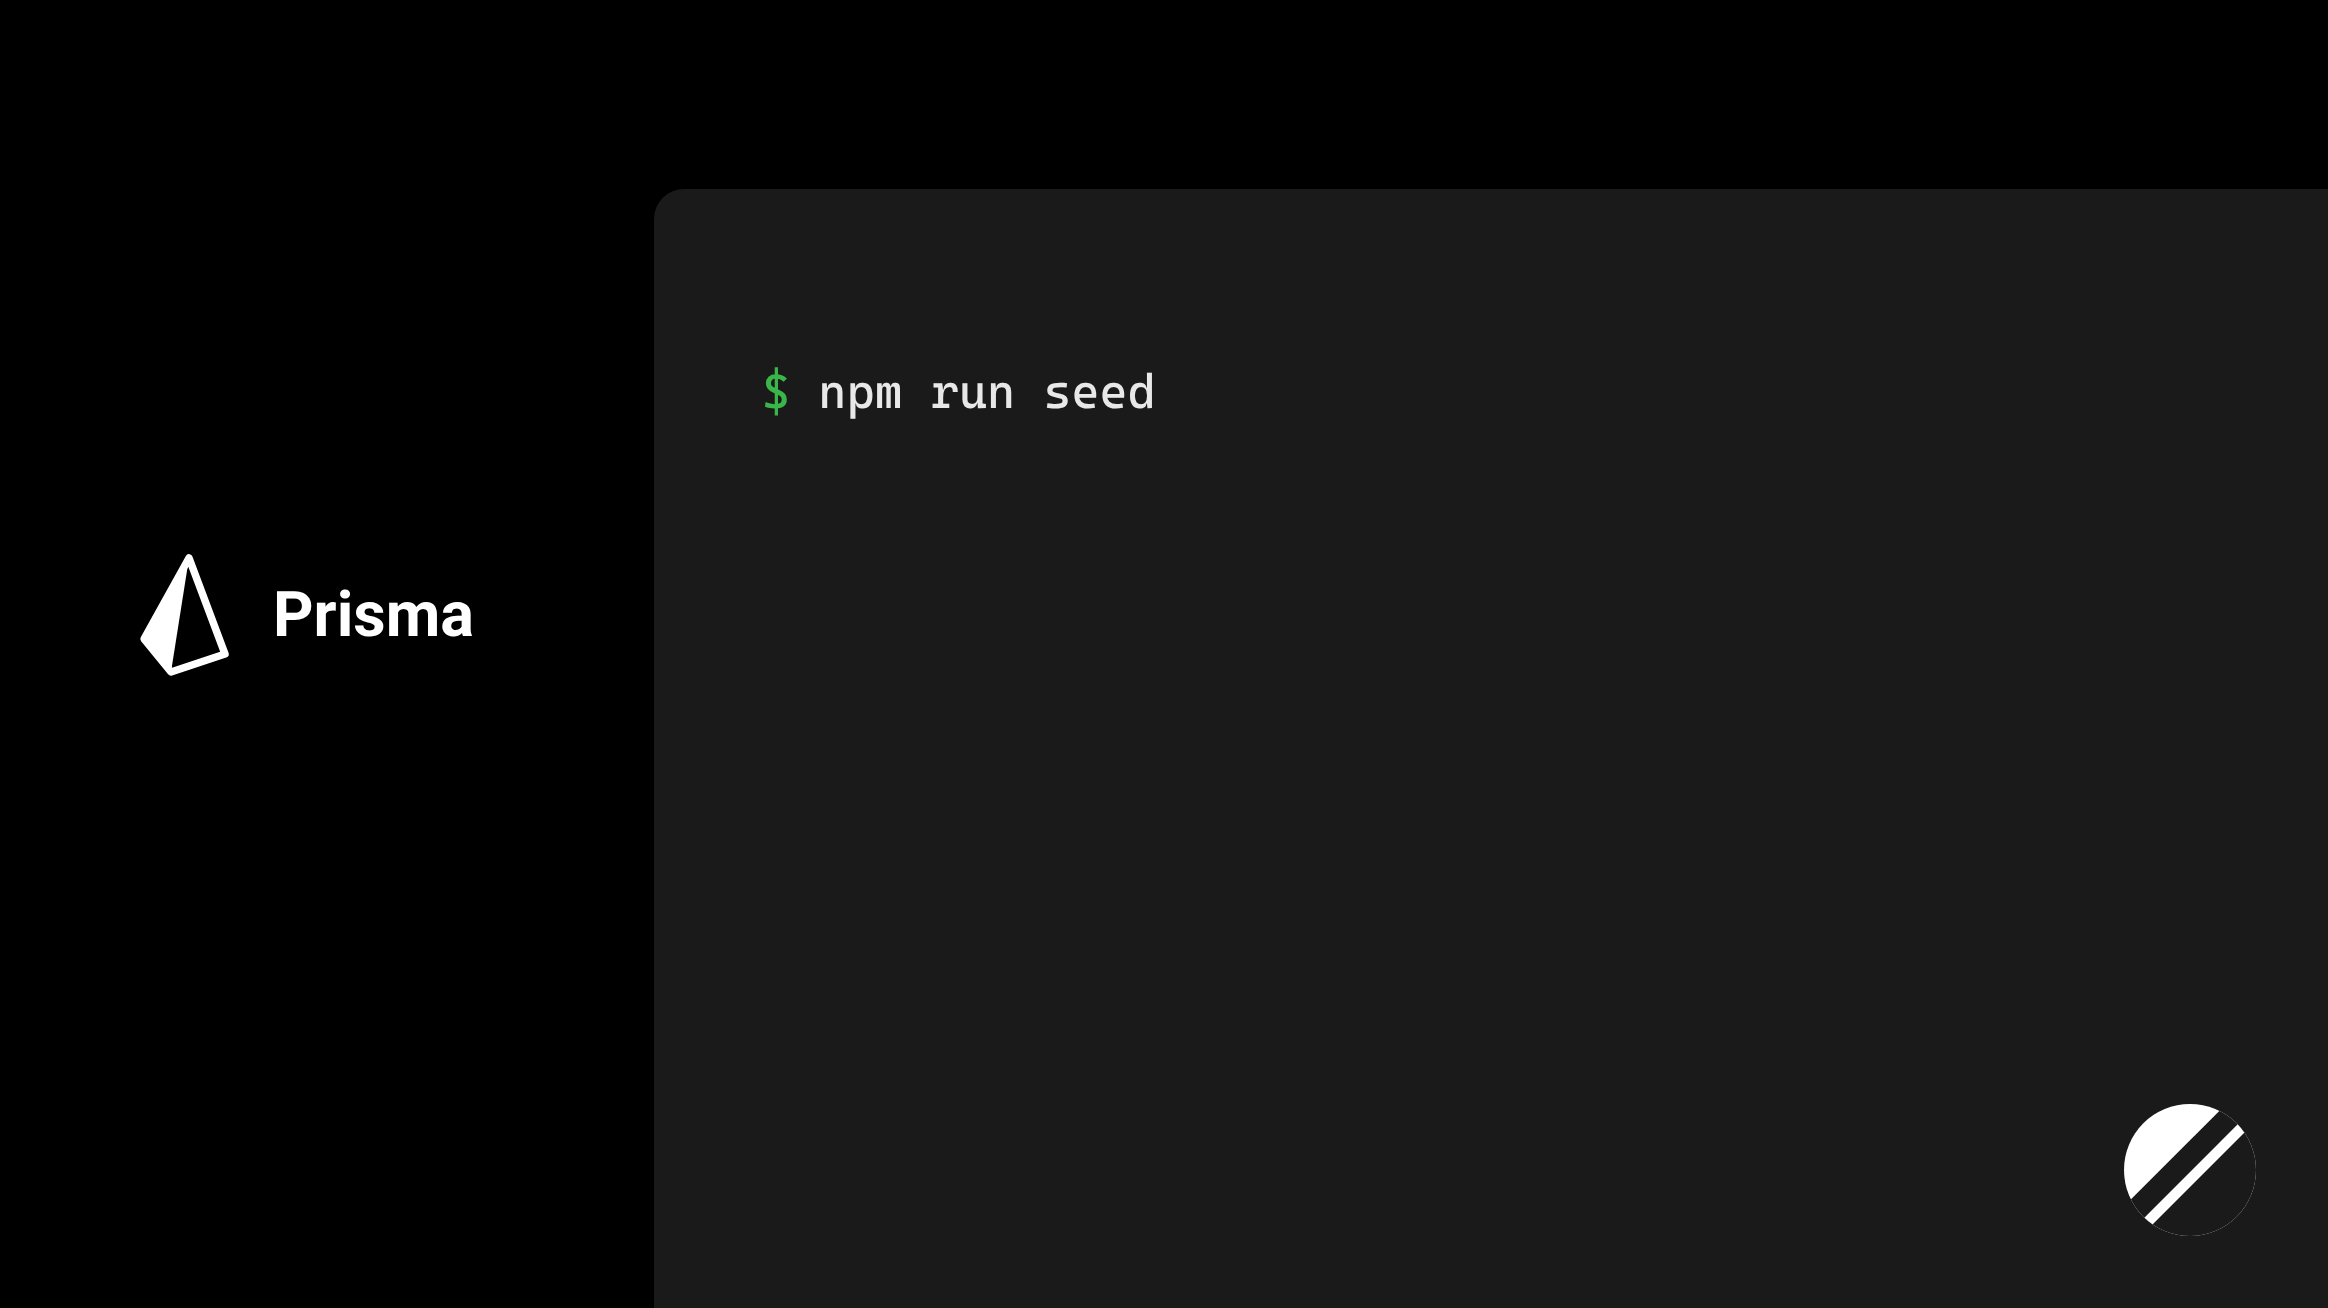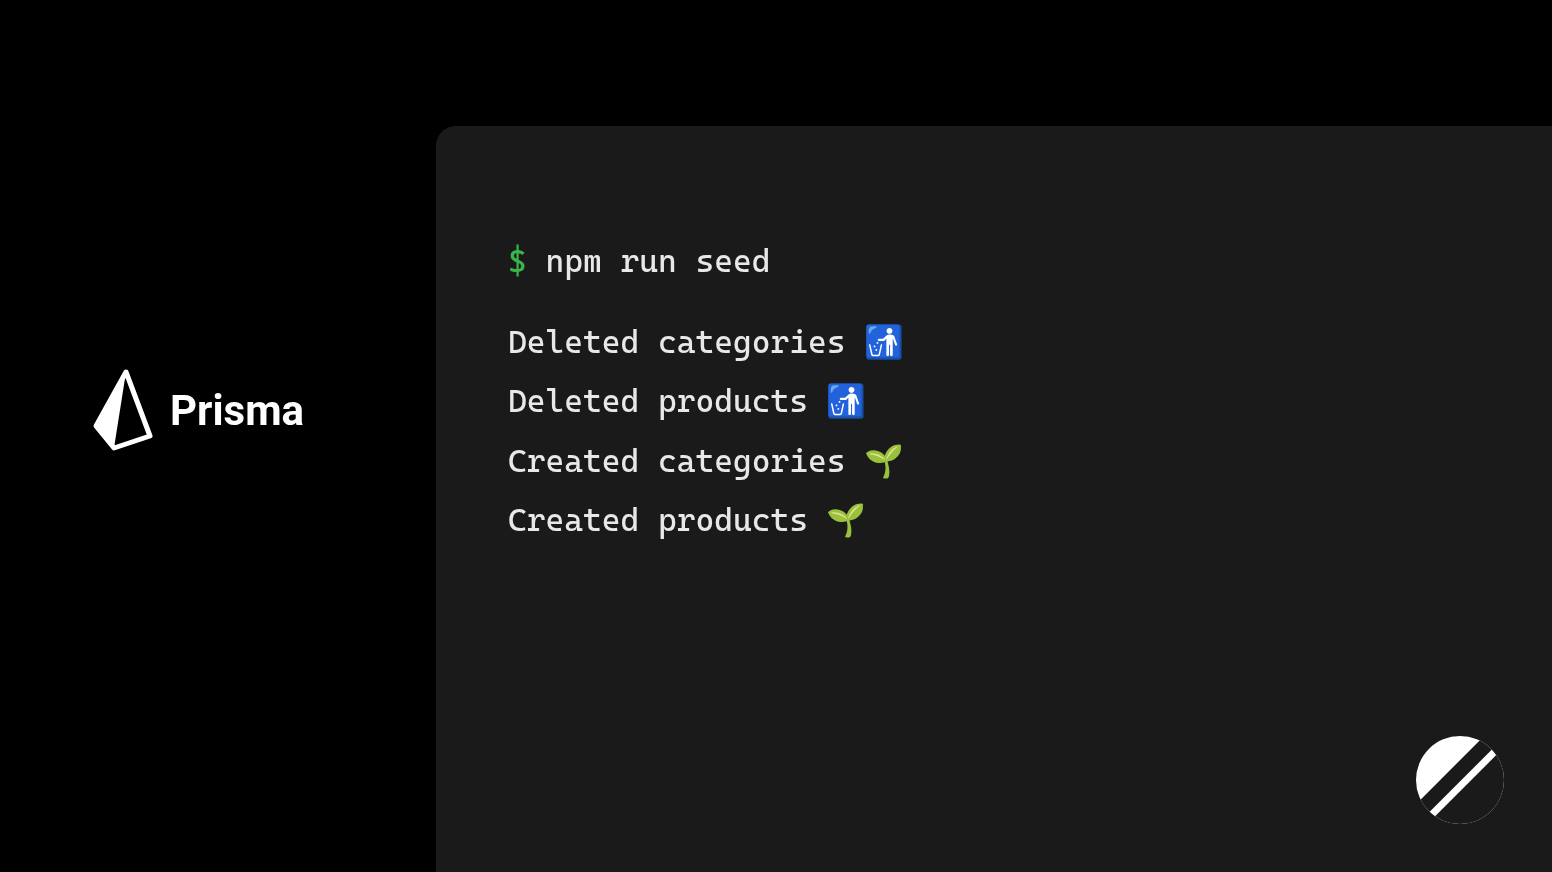--- a/index.html
+++ b/index.html
@@ -16,21 +16,21 @@
       overflow: hidden;
       position: relative;
     }
     
     .logo-section {
       position: absolute;
       left: 88px;
       top: 368px;
       display: flex;
       align-items: center;
-      gap: 12px;
+      gap: 24px;
     }
     
     .prisma-icon {
       width: 70px;
       height: 85px;
     }
     
     .logo-text {
       color: #ffffff;
       font-size: 42px;
@@ -99,26 +99,20 @@
   </svg>
   <span class="logo-text">Prisma</span>
 </div>
 
 <div class="terminal">
   <div class="terminal-line line-space"><span class="prompt">$</span> <span>npm run seed</span></div>
 
   <div class="line-group">
   </div>
 
-  <div>
-    <div class="terminal-line output-line"><span>Deleted categories</span> <span>🚮</span></div>
-    <div class="terminal-line output-line"><span>Deleted products</span> <span>🚮</span></div>
-    <div class="terminal-line output-line"><span>Created categories</span> <span>🌱</span></div>
-    <div class="terminal-line output-line"><span>Created products</span> <span>🌱</span></div>
-  </div>
 </div>
 
 <svg class="circle-logo" viewBox="0 0 88 88">
   <defs>
     <clipPath id="circleClip">
       <circle cx="44" cy="44" r="44"></circle>
     </clipPath>
   </defs>
   <circle cx="44" cy="44" r="44" fill="#ffffff"></circle>
   <g clip-path="url(#circleClip)">

